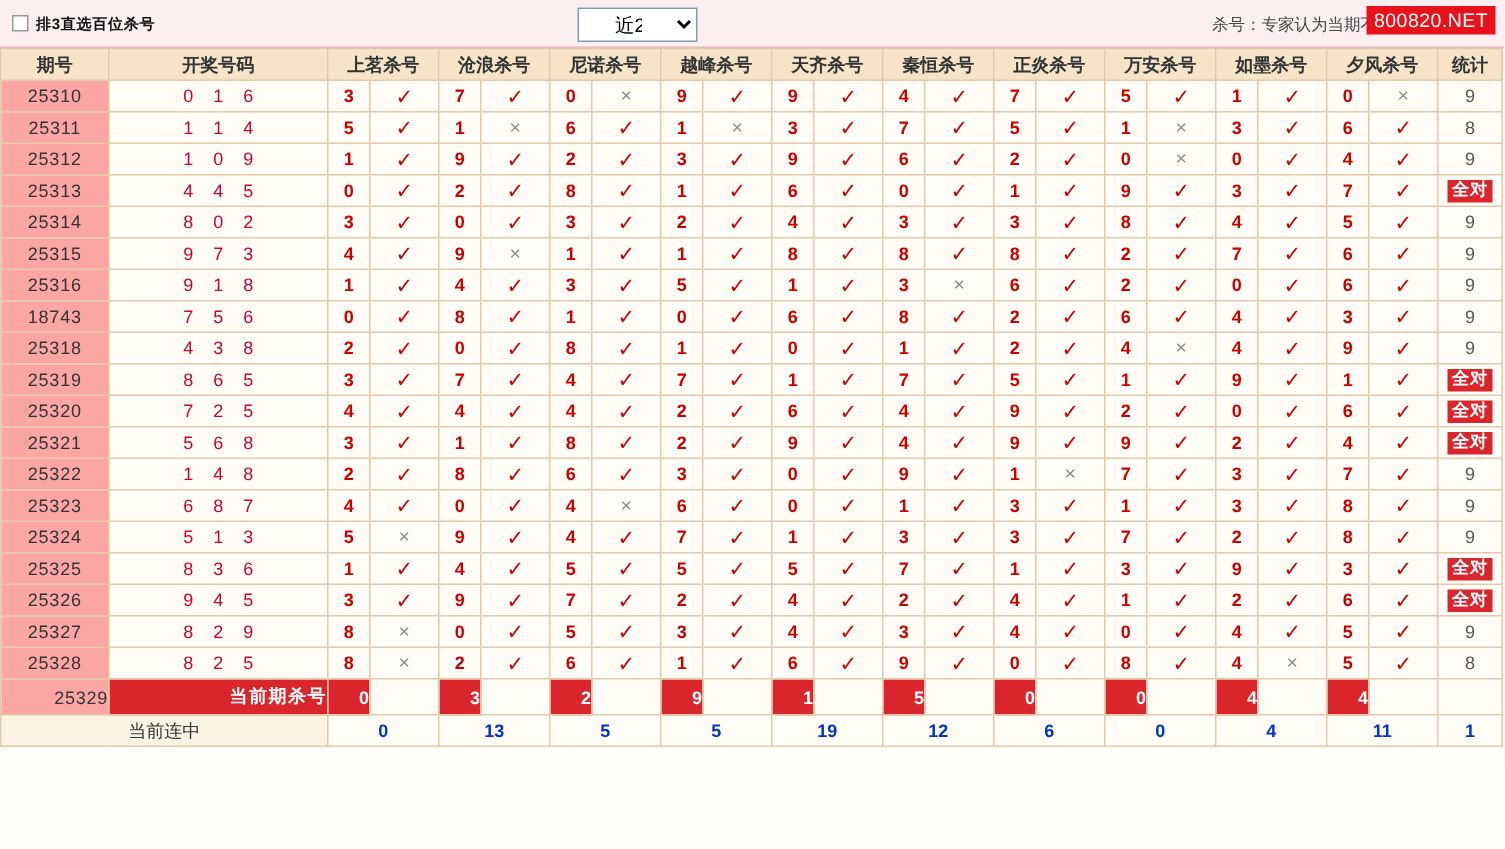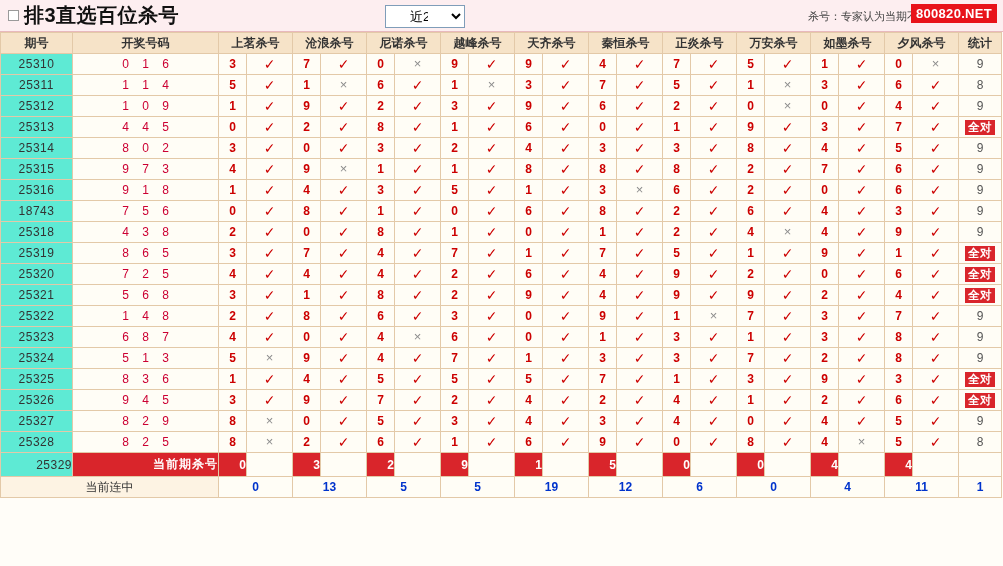--- a/index.html
+++ b/index.html
@@ -25,21 +25,21 @@
     padding: 0 8px;
     position: relative;
   }
   .topbar .chk {
     width: 11px; height: 11px;
     border: 1px solid #9a9a9a;
     background: #fff;
     margin-right: 5px;
   }
   .topbar .title {
-    font-size: 20px;
+    font-size: 10px;
     font-weight: bold;
     color: #111;
     letter-spacing: 0.5px;
   }
   .selectwrap {
     position: absolute;
     left: 385px;
     top: 5px;
   }
   select.period {
@@ -57,21 +57,21 @@
     font-size: 11px;
     color: #444;
     white-space: nowrap;
   }
   .watermark {
     position: absolute;
     right: 6px;
     top: 4px;
     background: #e8131a;
     color: #fff;
-    font-weight: bold;
+    font-weight: normal;
     font-size: 13px;
     padding: 2px 5px;
     letter-spacing: 0.3px;
   }
 
   
   table.grid {
     border-collapse: collapse;
     width: 956px;
     table-layout: fixed;
@@ -86,21 +86,21 @@
   }
   thead th {
     background: #f6e3c8;
     color: #333;
     font-weight: bold;
     height: 24px;
     font-size: 12.5px;
     border: 1px solid #ddb98c;
   }
   td.issue {
-    background: #5eead4;
+    background: #fca5a5;
     color: #333;
     font-size: 11.5px;
     letter-spacing: 0.5px;
   }
   td.code {
     background: #fffdf6;
     color: #c03;
     letter-spacing: 5px;
     font-size: 12px;
     text-indent: 5px;

